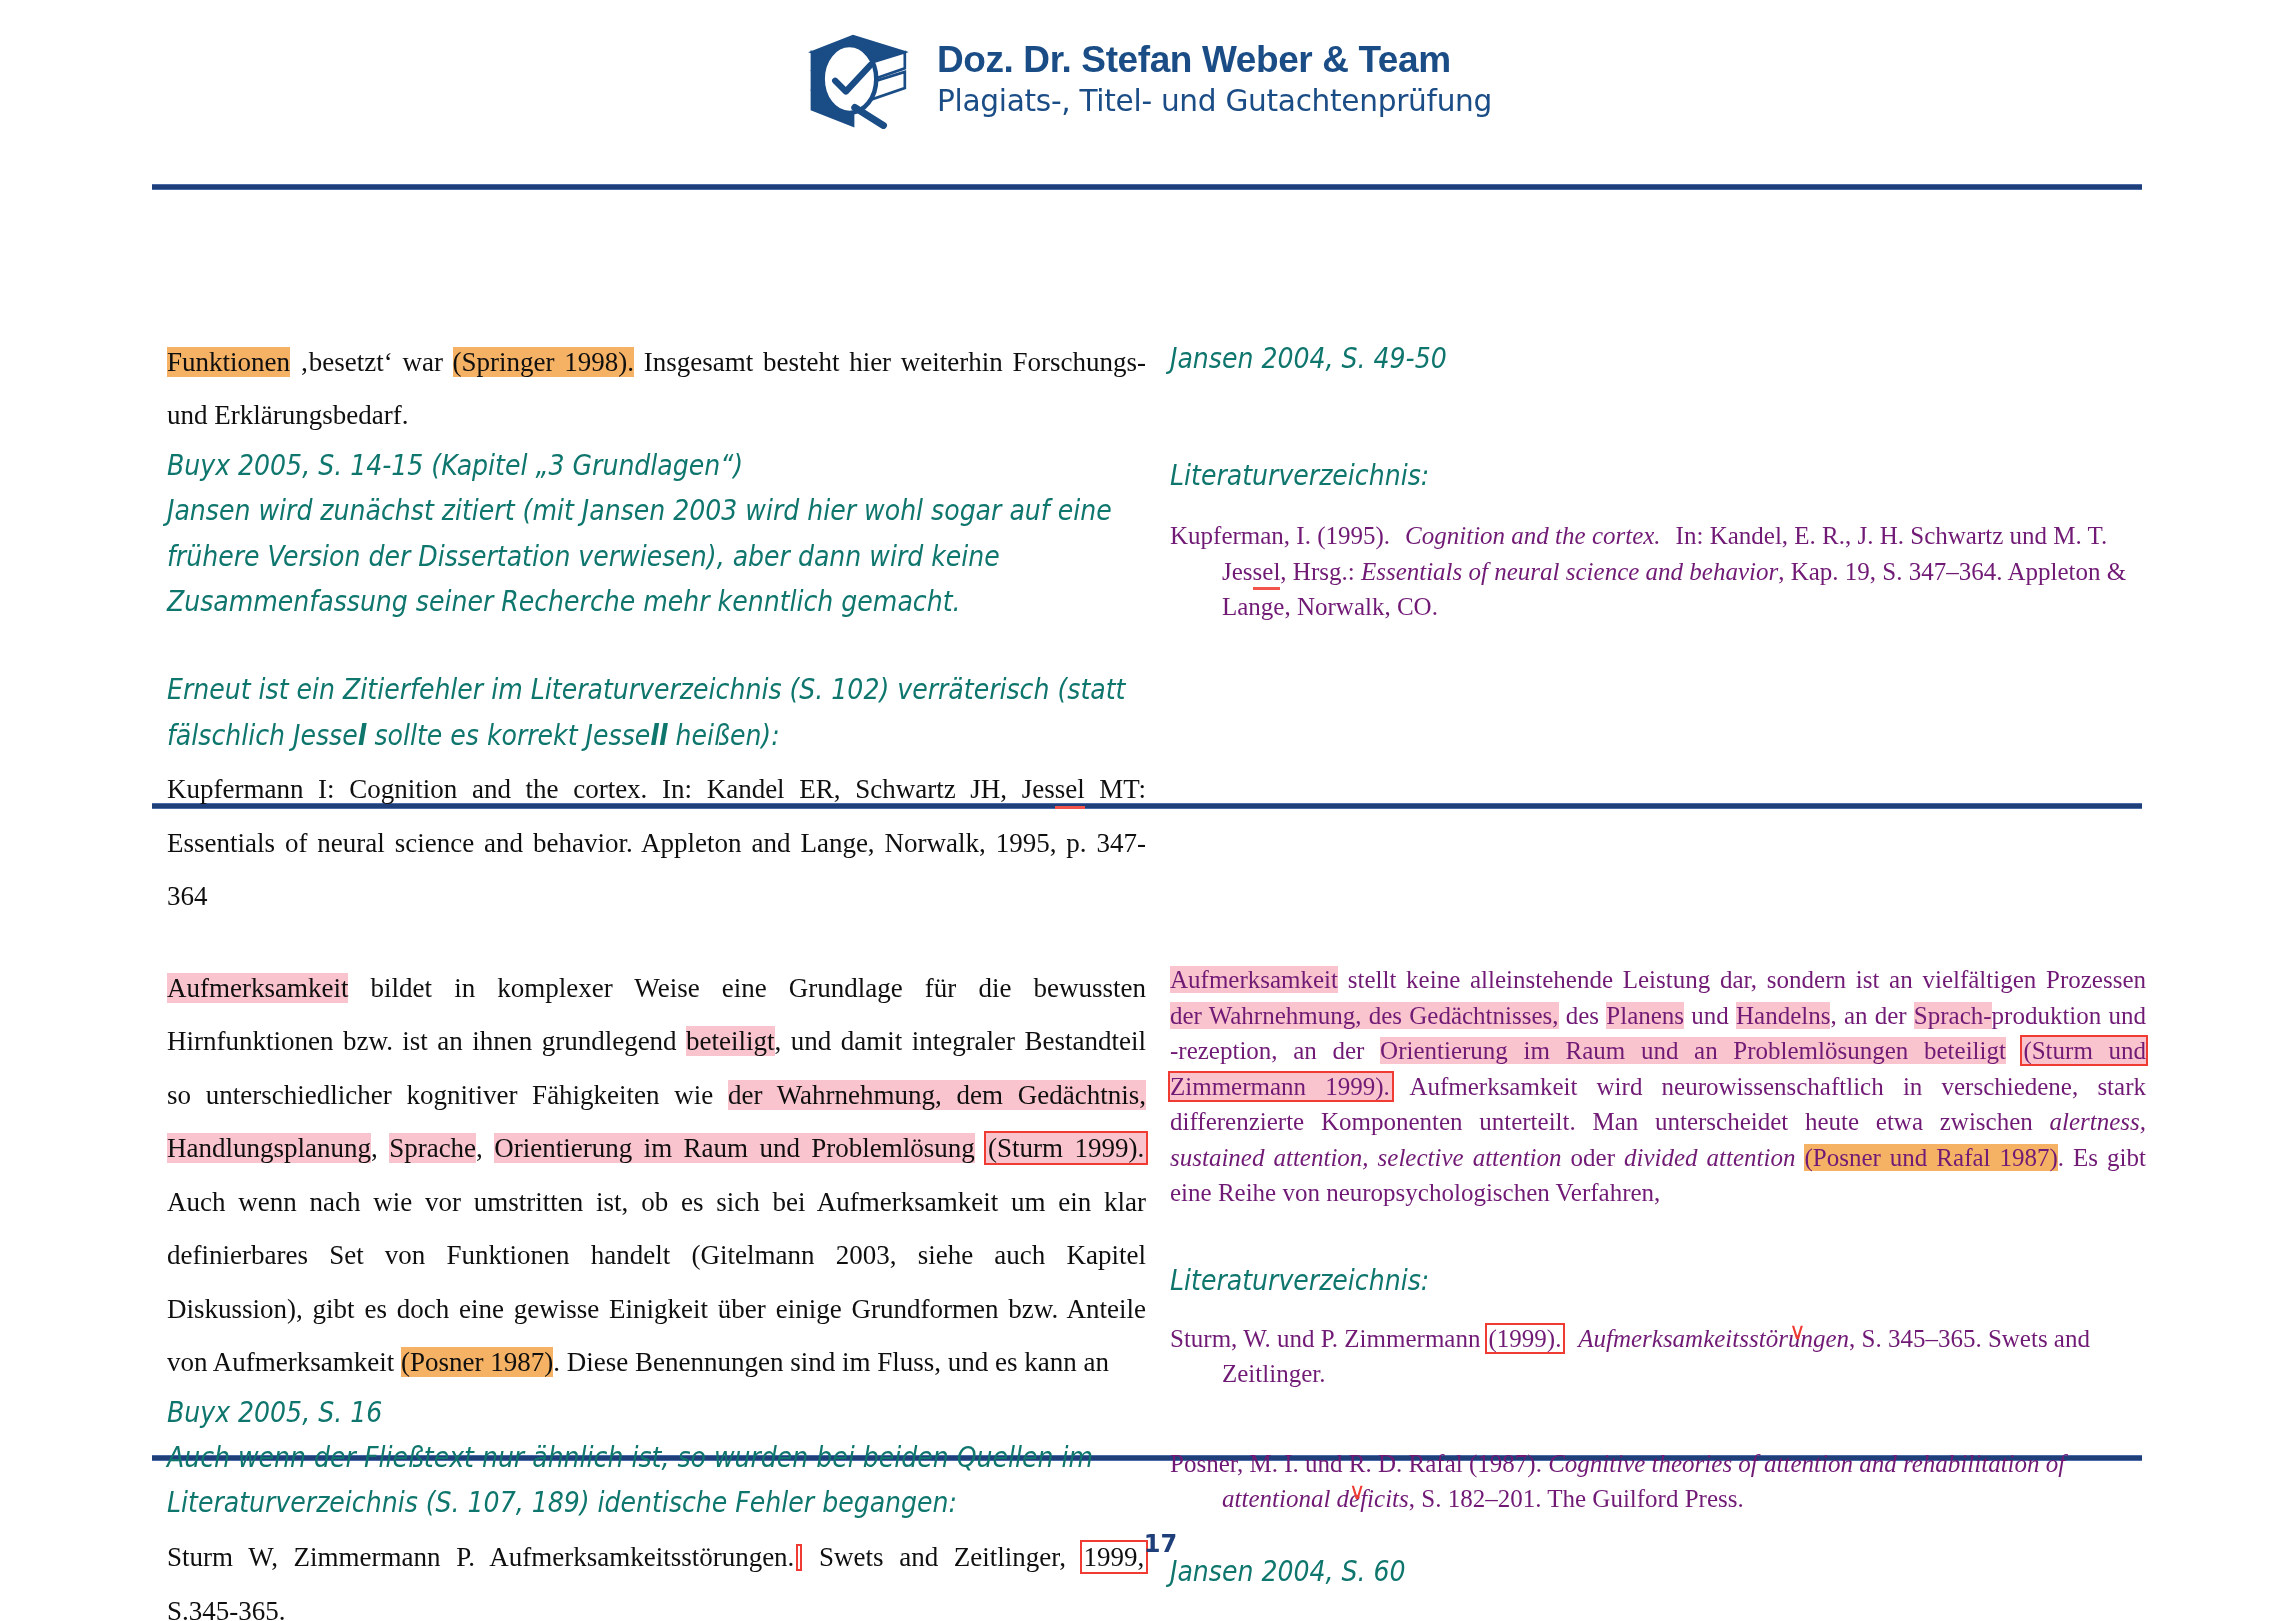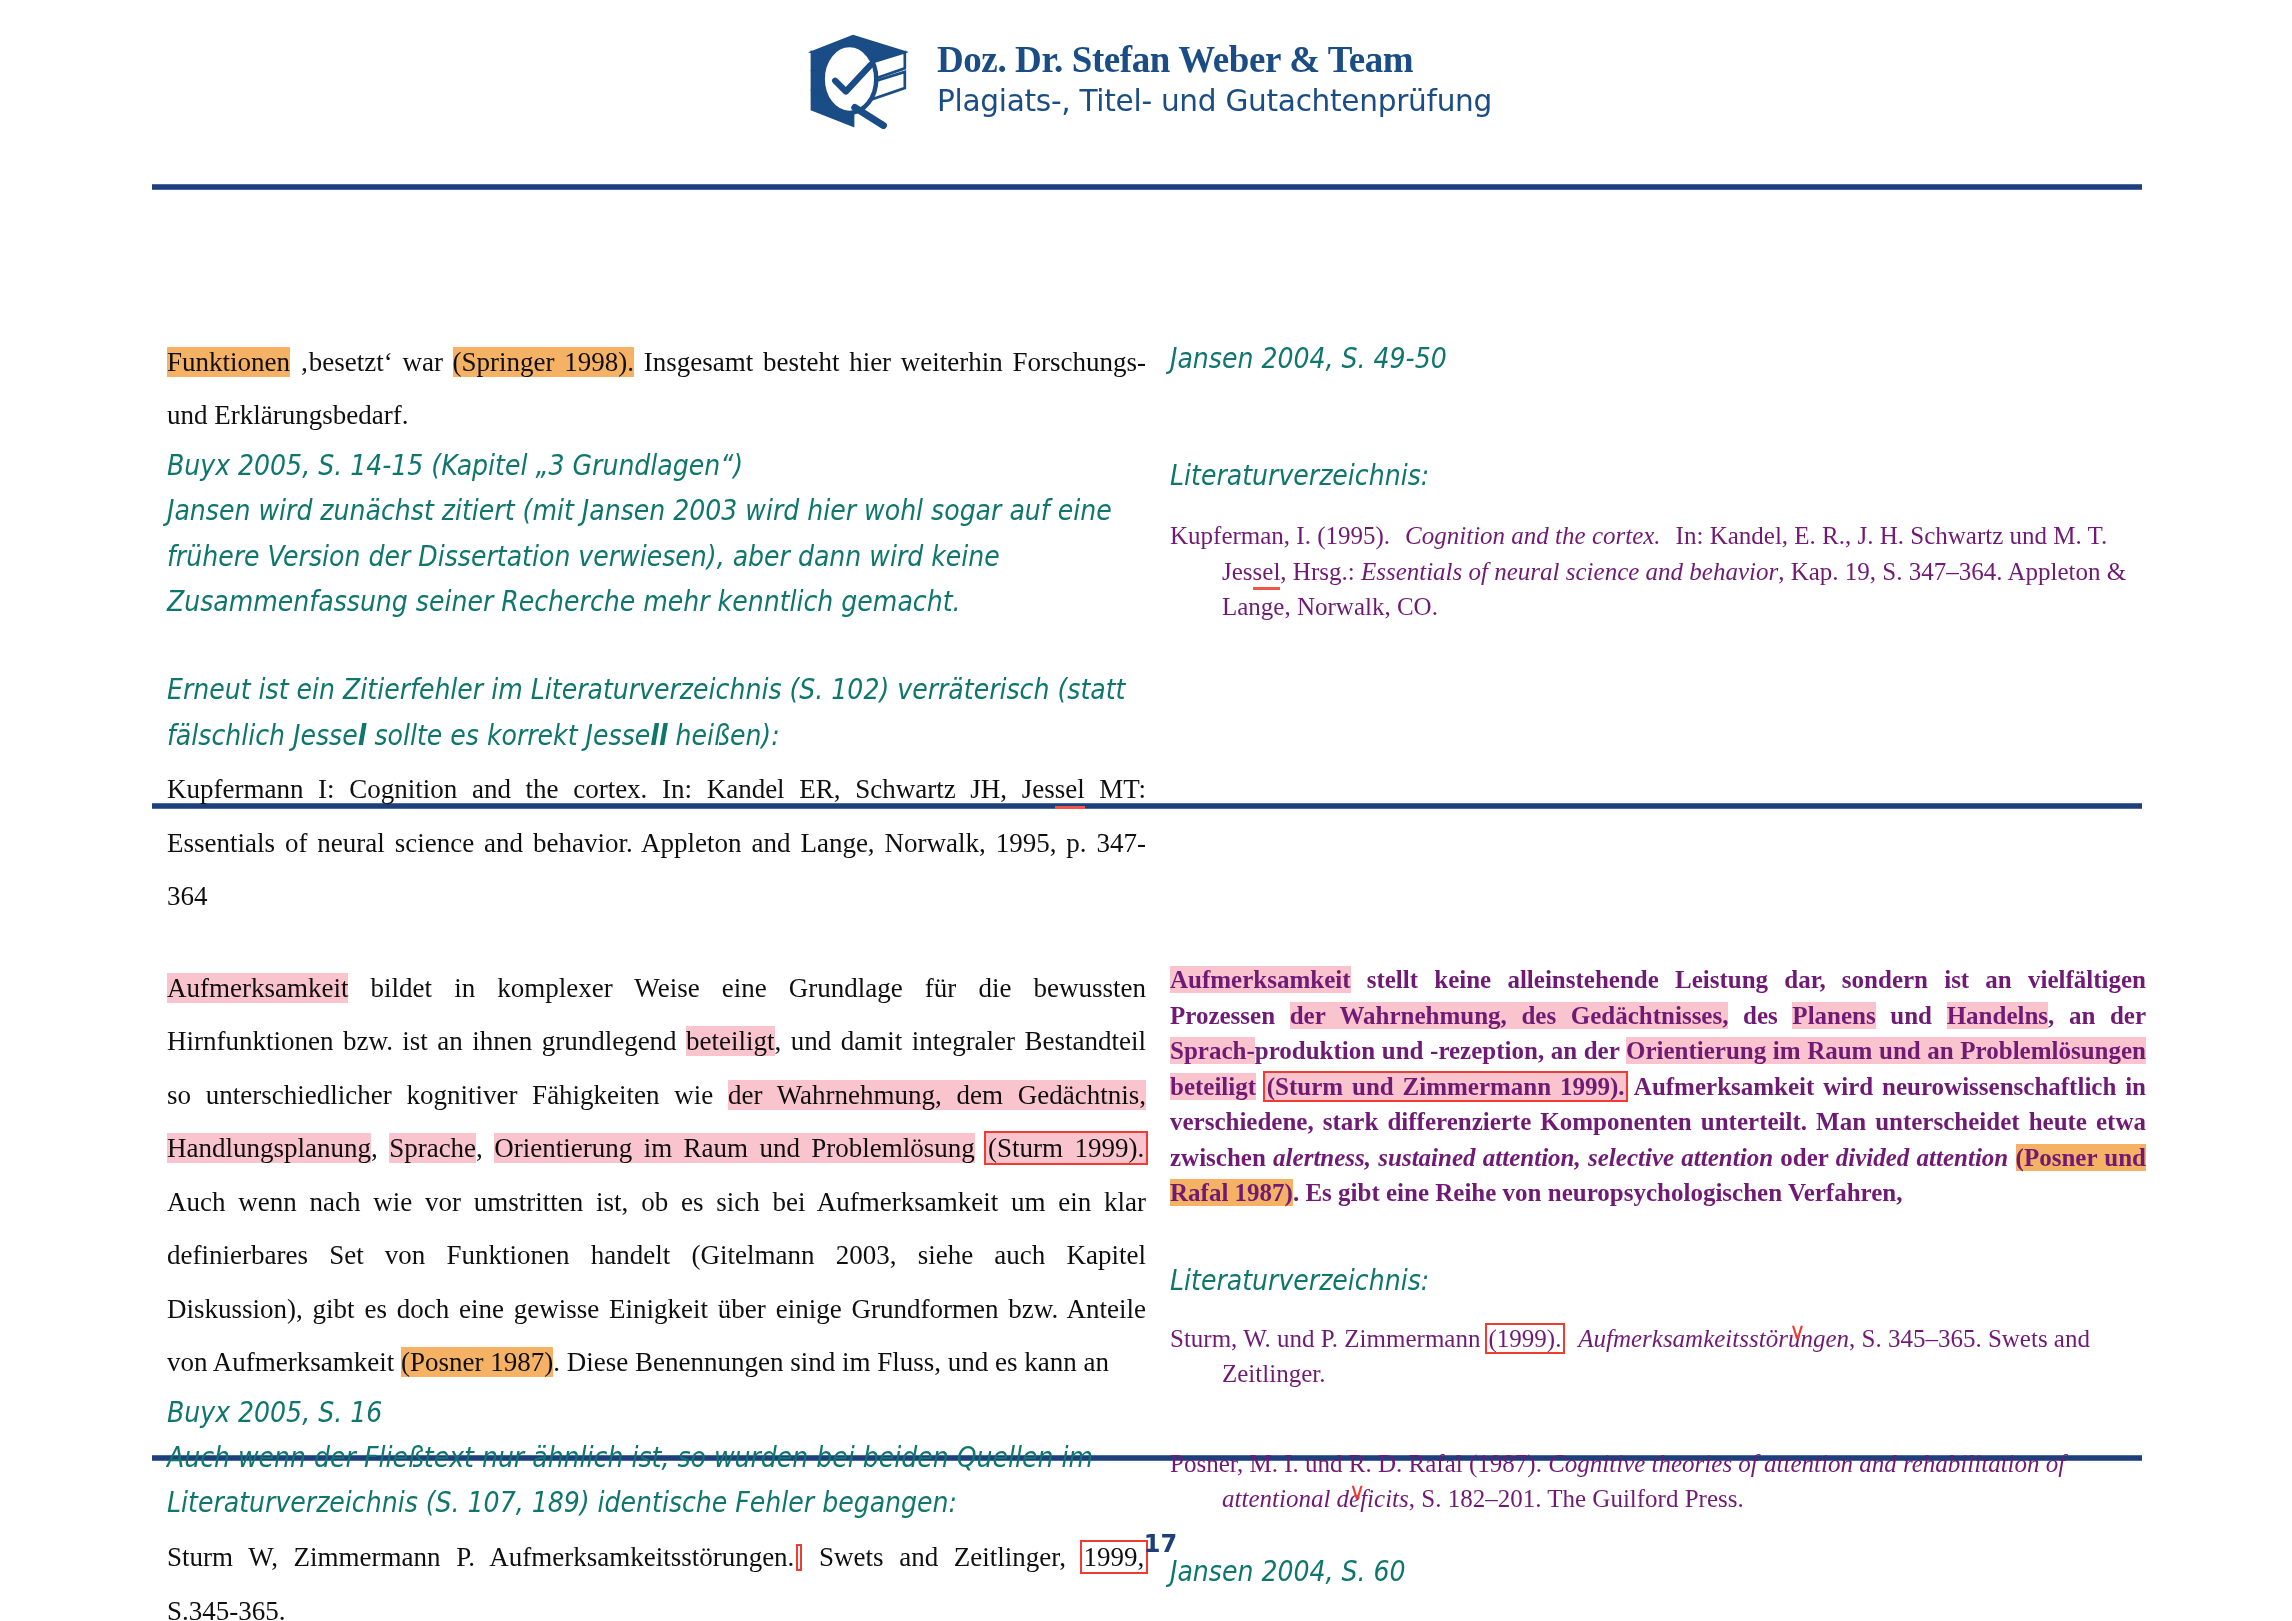--- a/index.html
+++ b/index.html
@@ -30,21 +30,21 @@
     height: 100px;
     flex: 0 0 auto;
   }
   .logo-text {
     display: flex;
     flex-direction: column;
     justify-content: center;
     line-height: 1.12;
   }
   .logo-title {
-    font-family: Liberation Serif, serif;
+    font-family: Liberation Sans, sans-serif;
     font-weight: bold;
     font-size: 37px;
     color: #1a4c86;
     letter-spacing: -0.4px;
   }
   .logo-sub {
     font-family: "DejaVu Sans", sans-serif;
     font-size: 29.6px;
     color: #1a4c86;
     letter-spacing: -0.3px;
@@ -234,21 +234,21 @@
 
     <div class="comment">Auch wenn der Fließtext nur ähnlich ist, so wurden bei beiden Quellen im Literaturverzeichnis (S. 107, 189) identische Fehler begangen:</div>
 
     <div class="quote" style="margin-top:5.4px;">
       <span>Sturm W, Zimmermann P. Aufmerksamkeitsstörungen.</span><span class="box-thin"></span><span> Swets and Zeitlinger, </span><span class="boxed">1999,</span><span> S.345-365.</span>
     </div>
   </div>
 
   <div class="col-right" style="top:828px;">
 
-    <div class="quote-dense" style="text-align:justify;font-weight:bold;">
+    <div class="quote-dense" style="text-align:justify;">
       <span class="hl-pink">Aufmerksamkeit</span><span> stellt keine alleinstehende Leistung dar, sondern ist an vielfältigen Prozessen </span><span class="hl-pink">der Wahrnehmung, des Gedächtnisses,</span><span> des </span><span class="hl-pink">Planens</span><span> und </span><span class="hl-pink">Handelns</span><span>, an der </span><span class="hl-pink">Sprach-</span><span>produktion und -rezeption, an der </span><span class="hl-pink">Orientierung im Raum und an Problemlösungen beteiligt</span><span> </span><span class="hl-pink boxed">(Sturm und Zimmermann 1999).</span><span> Aufmerksamkeit wird neurowissenschaftlich in verschiedene, stark differenzierte Komponenten unterteilt. Man unterscheidet heute etwa zwischen </span><span class="it">alertness, sustained attention, selective attention</span><span> oder </span><span class="it">divided attention</span><span> </span><span class="hl-orange">(Posner und Rafal 1987)</span><span>. Es gibt eine Reihe von neuropsychologischen Verfahren,</span>
     </div>
 
     <div class="comment" style="margin-top:47px;">Literaturverzeichnis:</div>
 
     <div class="quote-dense hang" style="margin-top:18px;">
       <span>Sturm, W. und P. Zimmermann </span><span class="boxed">(1999).</span><span class="sp"></span><span class="sp"></span><span class="it">Aufmerksamkeitsstörungen</span><span class="caret"></span><span>, S. 345–365. Swets and Zeitlinger.</span>
     </div>
 
     <div class="quote-dense hang" style="margin-top:54px;">

